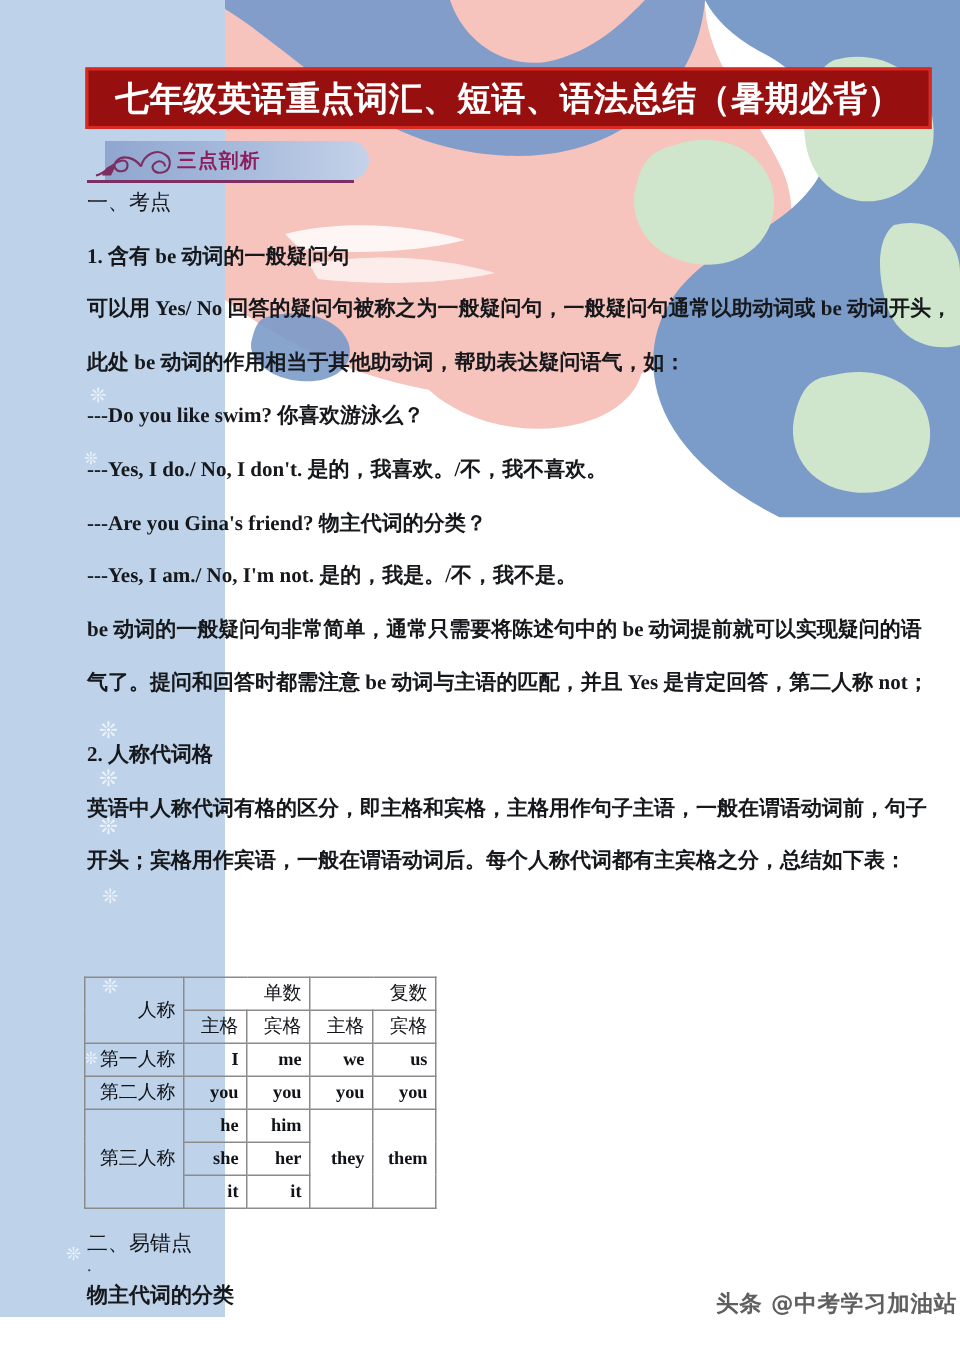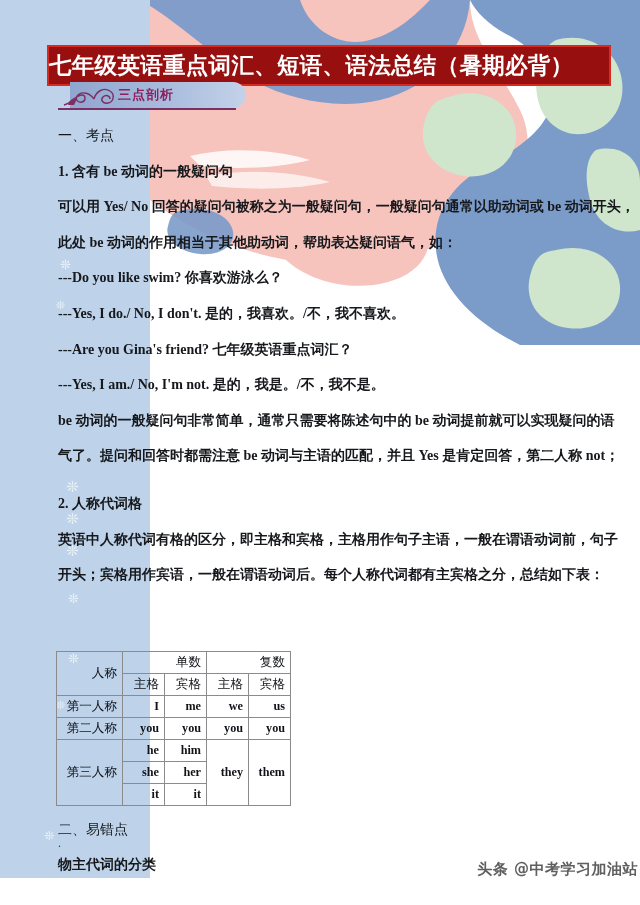--- a/index.html
+++ b/index.html
@@ -45,45 +45,45 @@
     color: #ffffff;
     opacity: .72;
     font-family: "DejaVu Sans", sans-serif;
     line-height: 1;
     user-select: none;
   }
 
   
   .title-plaque {
     position: absolute;
-    left: 47px;
+    left: 57px;
     top: 45px;
     width: 564px;
     height: 41px;
     background: #97100f;
     border: 2px solid #d62a23;
     box-sizing: border-box;
     display: flex;
     align-items: center;
-    justify-content: flex-start;
+    justify-content: center;
   }
   .title-plaque .title-text {
     color: #ffffff;
     font-family: "DejaVu Sans", "Liberation Sans", sans-serif;
     font-weight: bold;
     font-size: 22.5px;
     letter-spacing: .3px;
     white-space: nowrap;
   }
 
   
   .badge-wrap {
     position: absolute;
     left: 56px;
-    top: 82px;
+    top: 94px;
     width: 190px;
     height: 30px;
   }
   .badge-pill {
     position: absolute;
     left: 14px;
     top: 0;
     width: 176px;
     height: 26px;
     background: linear-gradient(to right, #8fa6cf 0%, #a9bcdd 55%, #c4d2e9 100%);
@@ -276,21 +276,21 @@
     <div class="spacer-12"></div>
     <div class="line b">可以用 Yes/ No 回答的疑问句被称之为一般疑问句，一般疑问句通常以助动词或 be 动词开头，</div>
     <div class="spacer-12"></div>
     <div class="line b">此处 be 动词的作用相当于其他助动词，帮助表达疑问语气，如：</div>
     <div class="spacer-12"></div>
 
     <div class="line b">---Do you like swim?   你喜欢游泳么？</div>
     <div class="spacer-12"></div>
     <div class="line b">---Yes, I do./ No, I don't.   是的，我喜欢。/不，我不喜欢。</div>
     <div class="spacer-12"></div>
-    <div class="line b">---Are you Gina's friend?   七年级英语重点词汇？</div>
+    <div class="line b">---Are you Gina's friend?   物主代词的分类？</div>
     <div class="spacer-12"></div>
     <div class="line b">---Yes, I am./ No, I'm not.   是的，我是。/不，我不是。</div>
     <div class="spacer-12"></div>
 
     <div class="line b">be 动词的一般疑问句非常简单，通常只需要将陈述句中的 be 动词提前就可以实现疑问的语</div>
     <div class="spacer-12"></div>
     <div class="line b">气了。提问和回答时都需注意 be 动词与主语的匹配，并且 Yes 是肯定回答，第二人称 not；</div>
     <div class="spacer-12"></div>
     <div class="spacer-12"></div>
 

